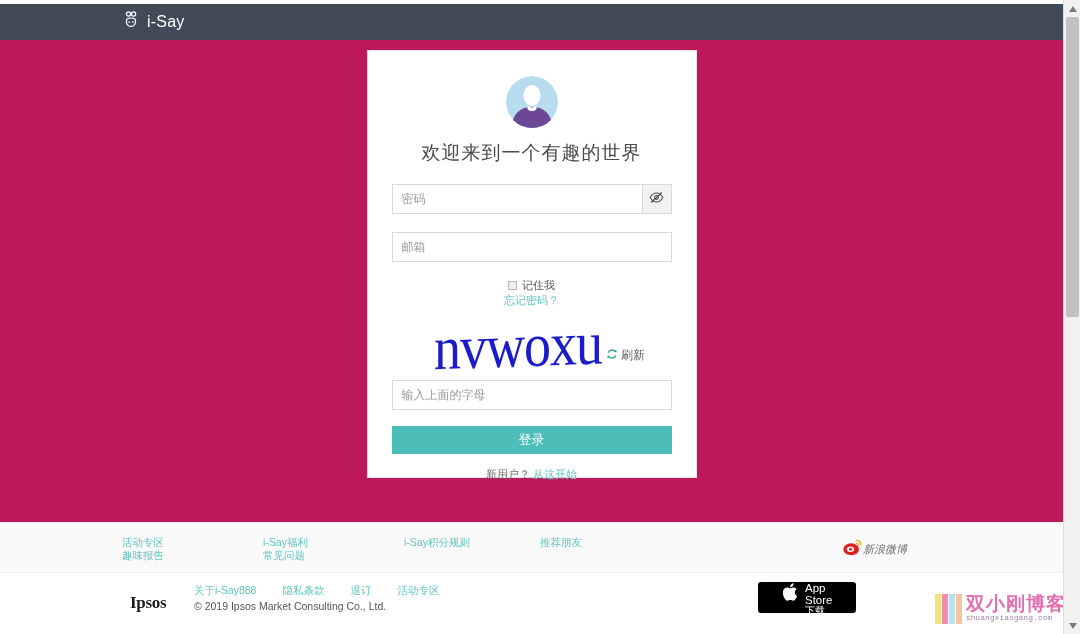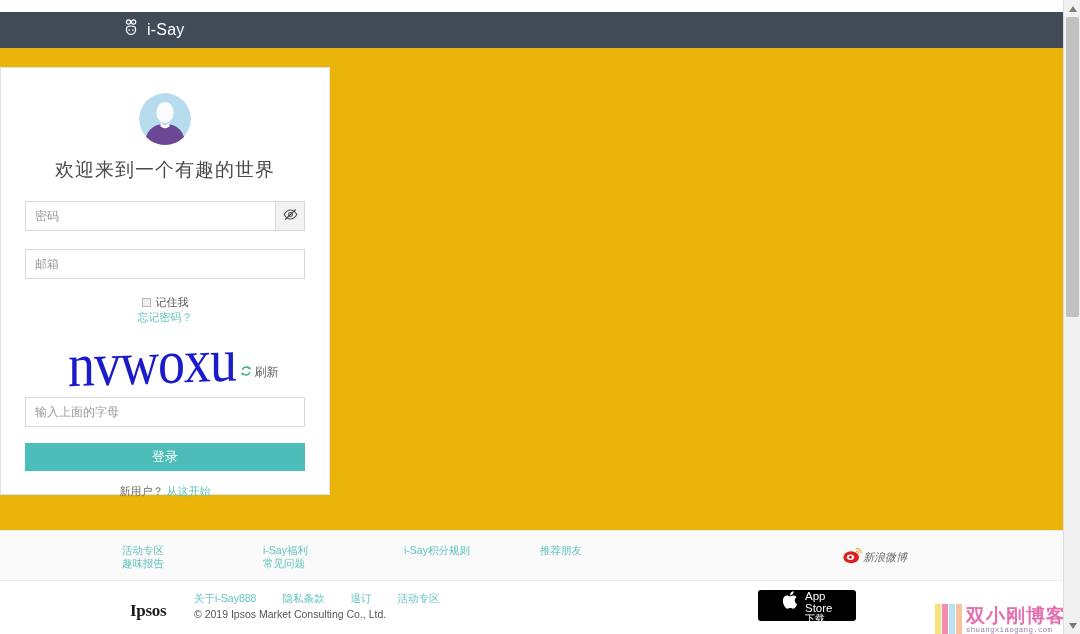--- a/index.html
+++ b/index.html
@@ -10,21 +10,21 @@
     overflow: hidden;
   }
   #page {
     position: relative;
     width: 1080px; height: 634px;
     background: #ffffff;
   }
   
   #viewport {
     position: absolute;
-    left: 0; top: 12px;
+    left: 0; top: 4px;
     width: 1063px; height: 577px;
     background: #ffffff;
   }
   
   .header {
     height: 36px;
     background: #414b58;
     display: flex;
     align-items: center;
     padding-left: 122px;
@@ -37,24 +37,24 @@
   .brand-mark { display: block; }
   .brand-text {
     color: #ffffff;
     font-size: 16px;
     letter-spacing: .2px;
     font-family: "Liberation Sans", sans-serif;
   }
   
   .main {
     height: 482px;
-    background: #eab308;
-    display: flex;
-    justify-content: flex-start;
-    padding-top: 19px;
+    background: #be185d;
+    display: flex;
+    justify-content: center;
+    padding-top: 10px;
   }
   .login-card {
     width: 330px;
     background: #ffffff;
     border: 1px solid #e2e2e2;
     padding: 22px 24px 26px 24px;
     height: 428px;
   }
   .avatar-wrap { display: flex; justify-content: center; margin-top: 3px; }
   .card-title {
@@ -232,21 +232,21 @@
   }
   .as-text { color: #fff; line-height: 1.05; }
   .as-t1 { font-size: 11.5px; }
   .as-t2 { font-size: 10px; }
   
   .watermark {
     position: absolute;
     left: 935px; top: 594px;
     width: 140px; height: 40px;
     display: flex;
-    align-items: flex-end;
+    align-items: flex-start;
     gap: 4px;
     pointer-events: none;
   }
   .wm-bars { display: flex; gap: 1px; height: 30px; align-items: flex-end; }
   .wm-bars i { display: block; width: 6px; height: 30px; }
   .wm-text-wrap { line-height: 1; }
   .wm-cn {
     font-size: 19px;
     color: #e36fae;
     font-weight: bold;

